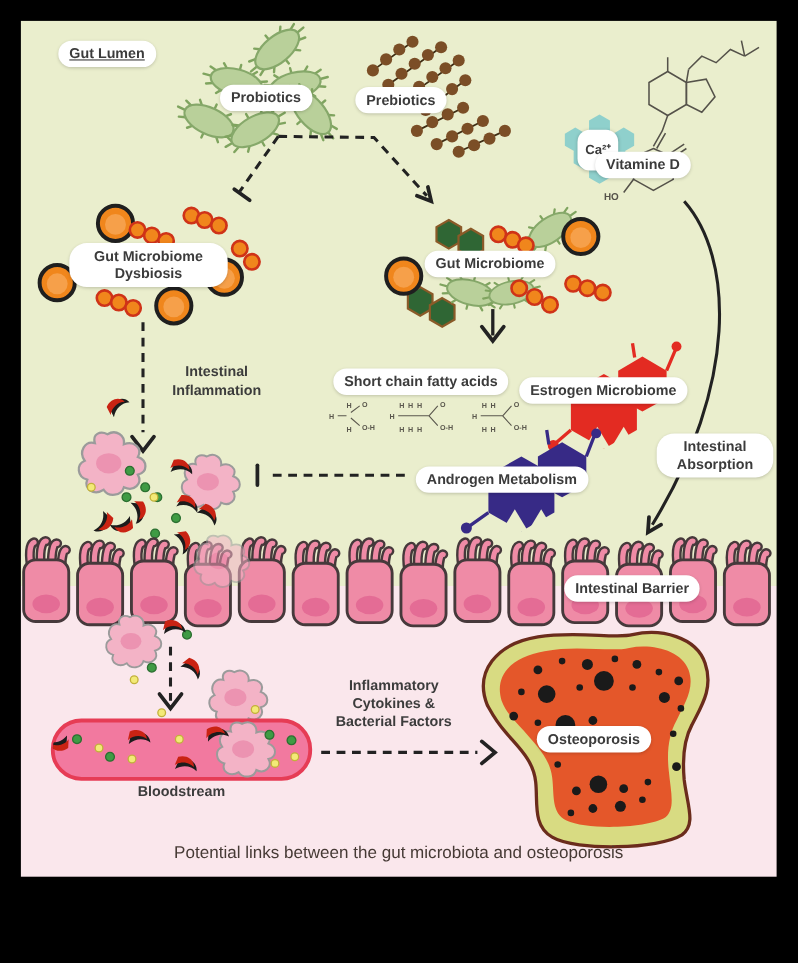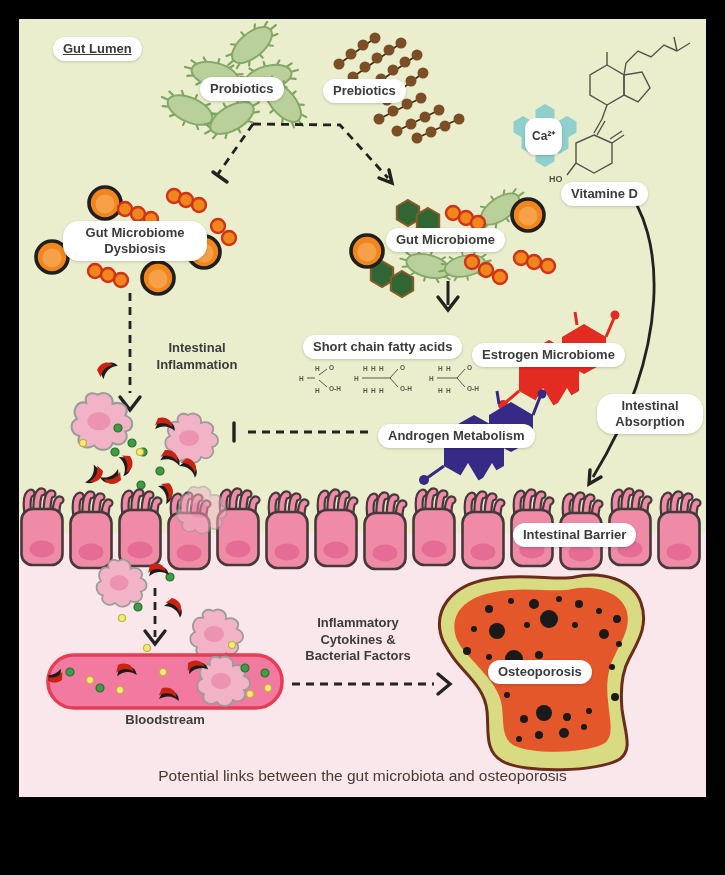--- a/index.html
+++ b/index.html
@@ -373,27 +373,27 @@
       </g>
     </g>
   </svg>
 
   <div class="pill" style="left:34px;top:18px;text-decoration:underline;">Gut Lumen</div>
   <div class="pill" style="left:181px;top:58px;">Probiotics</div>
   <div class="pill" style="left:304px;top:60px;">Prebiotics</div>
   <div class="pill wrap" style="left:44px;top:202px;width:124px;">Gut Microbiome Dysbiosis</div>
   <div class="pill" style="left:367px;top:209px;">Gut Microbiome</div>
   <div class="pill ca" style="left:506px;top:99px;">Ca²⁺</div>
-  <div class="pill" style="left:542px;top:119px;margin-top:44px;">Vitamine D</div>
+  <div class="pill" style="left:522px;top:119px;">Vitamine D</div>
   <div class="pill" style="left:284px;top:316px;">Short chain fatty acids</div>
   <div class="pill" style="left:453px;top:324px;">Estrogen Microbiome</div>
   <div class="pill" style="left:359px;top:405px;">Androgen Metabolism</div>
   <div class="pill wrap" style="left:578px;top:375px;width:86px;">Intestinal Absorption</div>
   <div class="pill" style="left:494px;top:504px;">Intestinal Barrier</div>
   <div class="pill" style="left:469px;top:641px;">Osteoporosis</div>
 
-  <div class="note" style="left:128px;top:321px;width:100px;">Intestinal Inflammation</div>
+  <div class="note" style="left:128px;top:311px;width:100px;">Intestinal Inflammation</div>
   <div class="note" style="left:284px;top:596px;width:110px;">Inflammatory Cytokines &amp; Bacterial Factors</div>
   <div class="note" style="left:100px;top:693px;width:92px;">Bloodstream</div>
 
   <div class="caption">Potential links between the gut microbiota and osteoporosis</div>
  </div>
 </div>
 
 </body></html>

